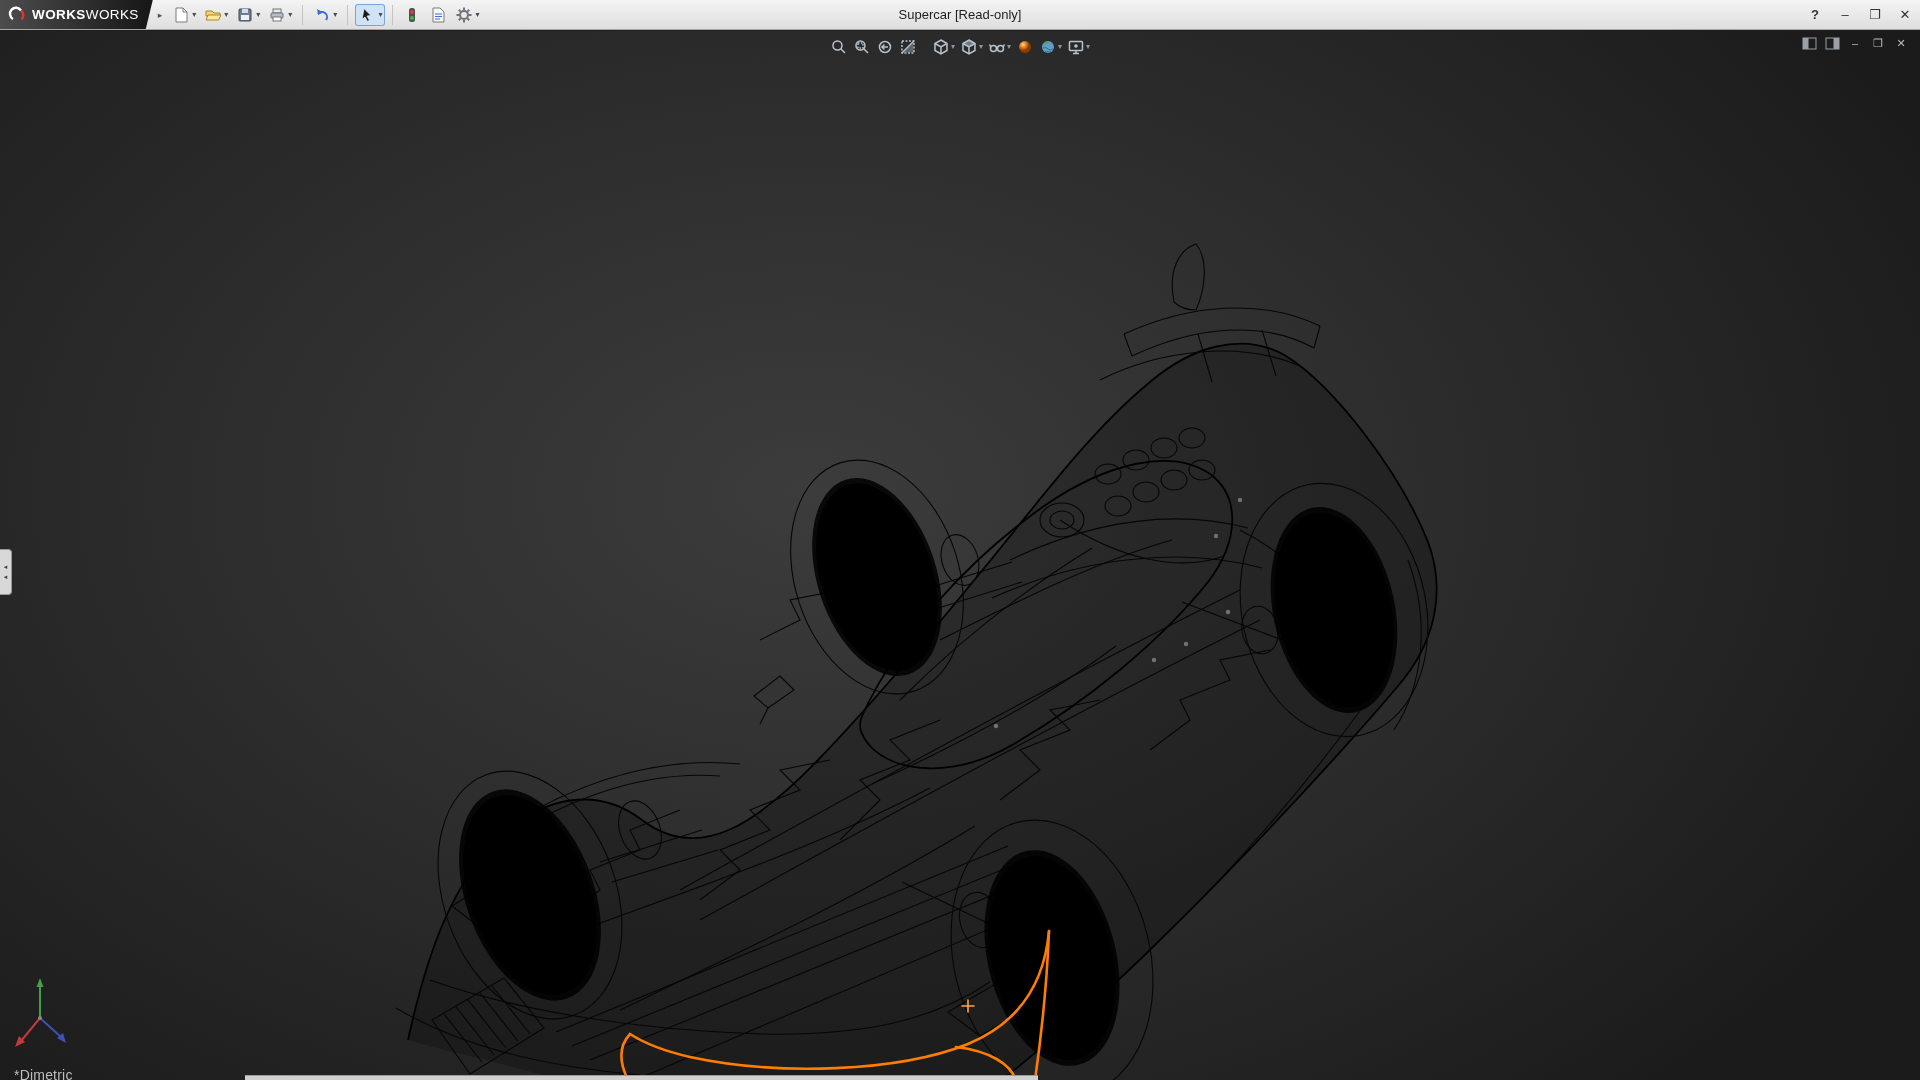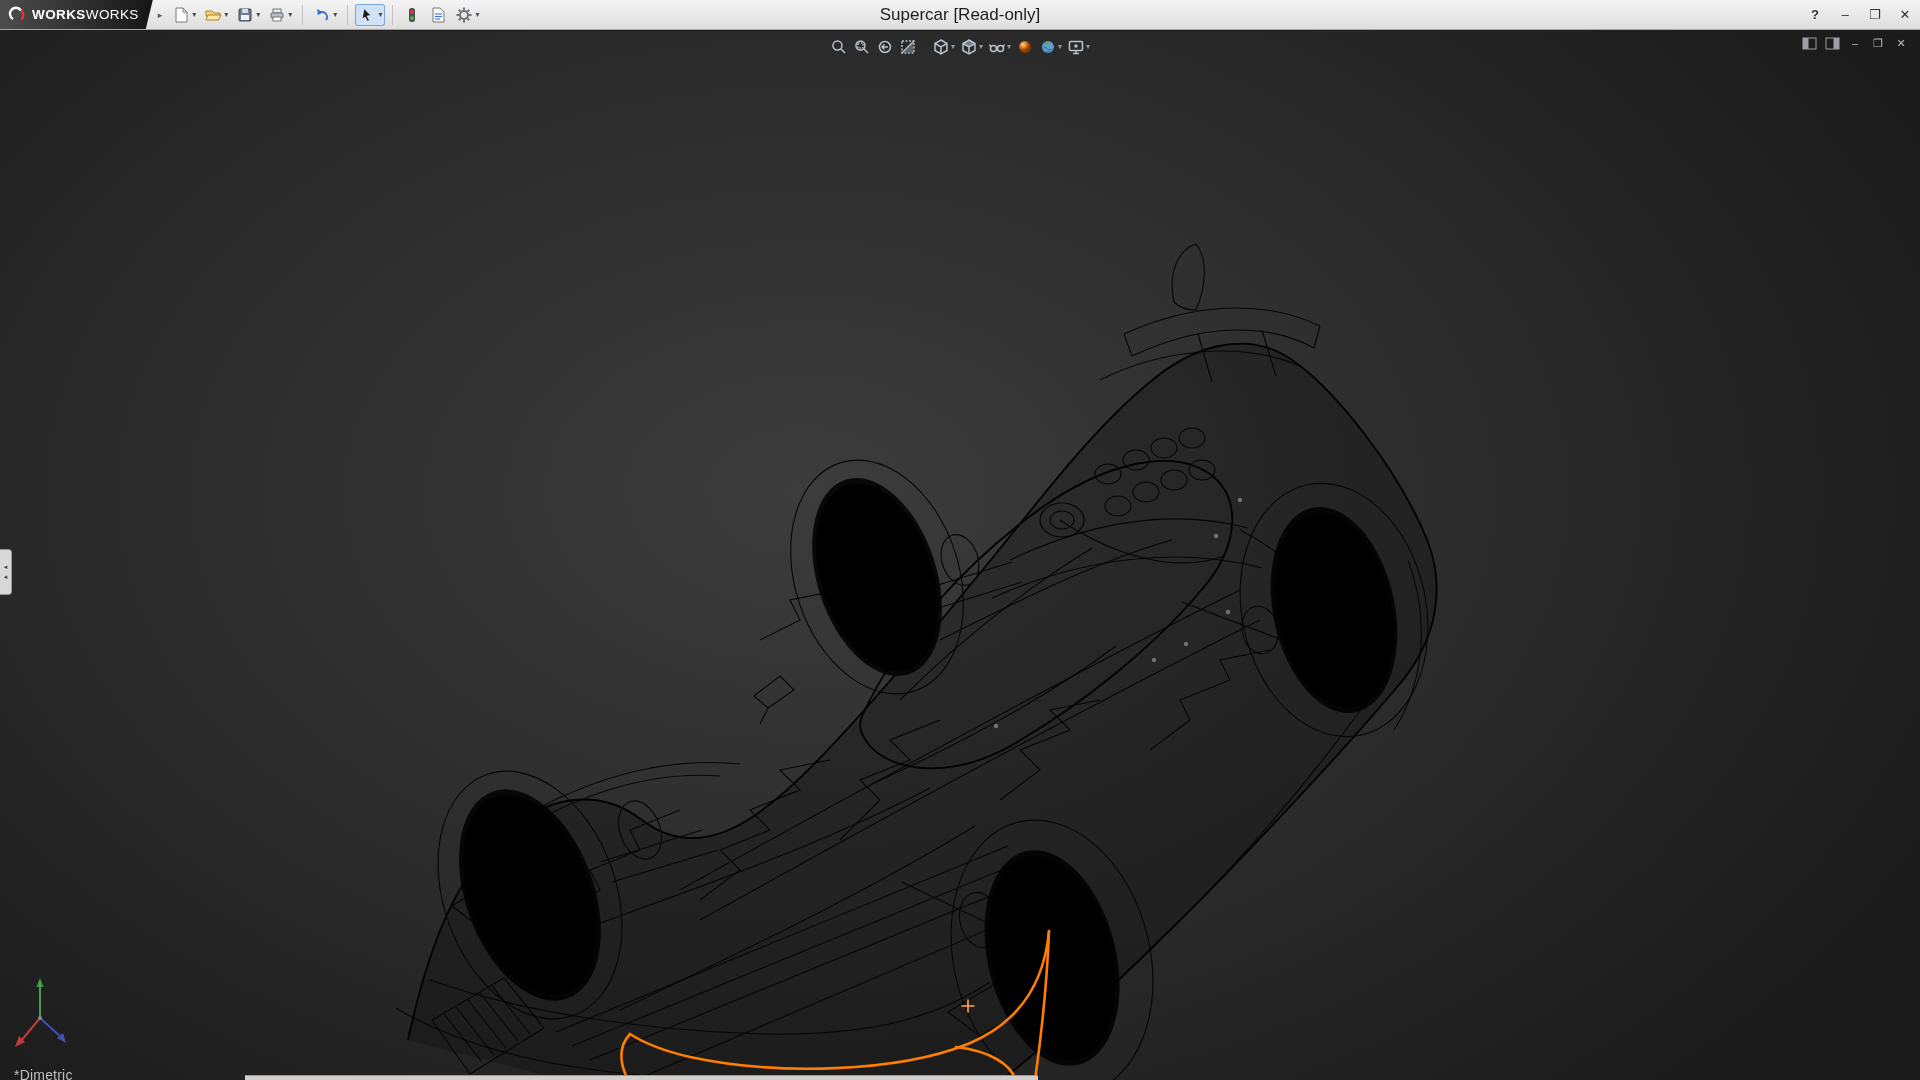--- a/index.html
+++ b/index.html
@@ -18,21 +18,21 @@
   .brand { color:#fff; font-size:13.5px; letter-spacing:.4px; white-space:nowrap; }
   .brand b { font-weight:bold; }
   .menu-arrow { color:#555; font-size:9px; margin:0 7px 0 5px; cursor:pointer; }
   .toolbar { display:flex; align-items:center; gap:2px; }
   .tb { display:flex; align-items:center; padding:2px 3px; border-radius:3px; cursor:pointer; }
   .tb svg { width:18px; height:18px; display:block; }
   .tb.active { background:#cfe3f8; box-shadow:inset 0 0 0 1px #78a6d8; }
   .caret { font-size:8px; color:#4a4a4a; margin-left:2px; line-height:1; }
   .sep { width:1px; height:20px; background:#c3c3c3; margin:0 5px; }
   .wtitle { position:absolute; left:50%; transform:translateX(-50%);
-    top:0; line-height:30px; color:#1d1d1d; font-size:17px; white-space:nowrap; }
+    top:0; line-height:30px; color:#1d1d1d; font-size:13px; white-space:nowrap; }
   .wcontrols { margin-left:auto; display:flex; align-items:center; height:100%; }
   .wc { width:30px; height:100%; display:flex; align-items:center; justify-content:center;
         color:#333; font-size:13px; cursor:pointer; }
   .wc.help { font-weight:bold; }
 
   
   .viewport { position:absolute; top:31px; left:0; right:0; bottom:0;
     background:radial-gradient(1250px 820px at 42% 44%, #3c3c3c 0%, #2e2e2e 45%, #242424 74%, #1b1b1b 100%);
     overflow:hidden; cursor:crosshair; }
   .scene { position:absolute; inset:0; width:100%; height:100%; }

